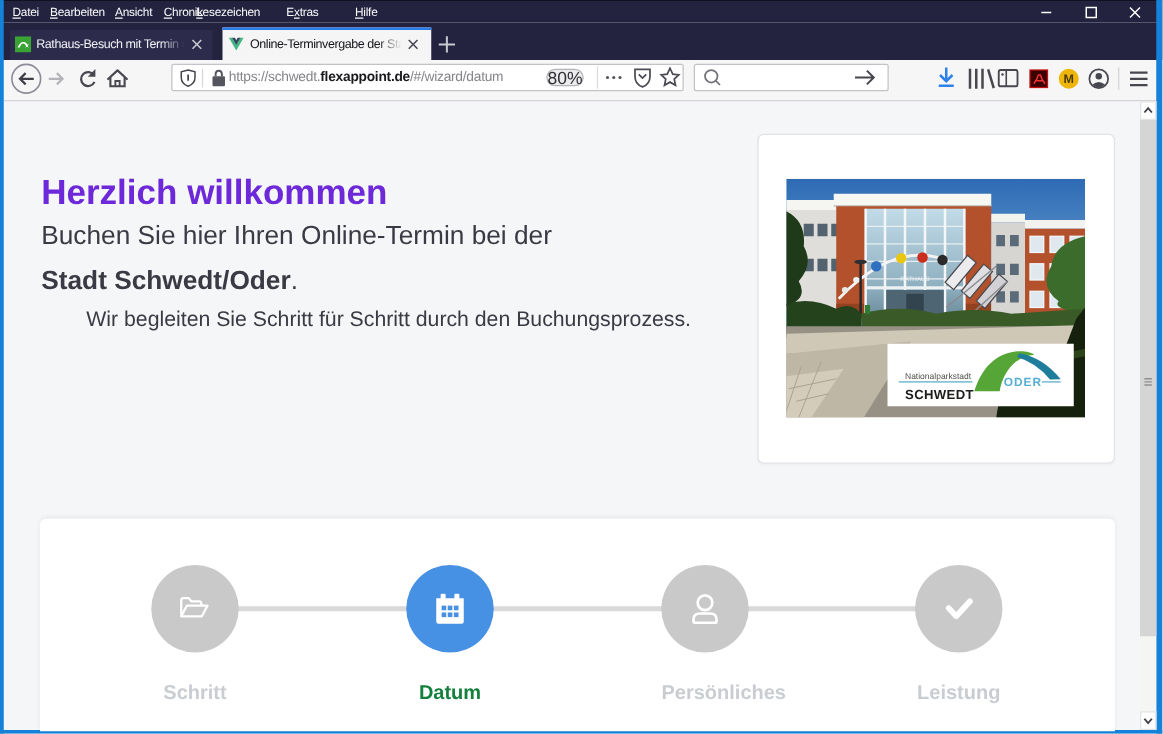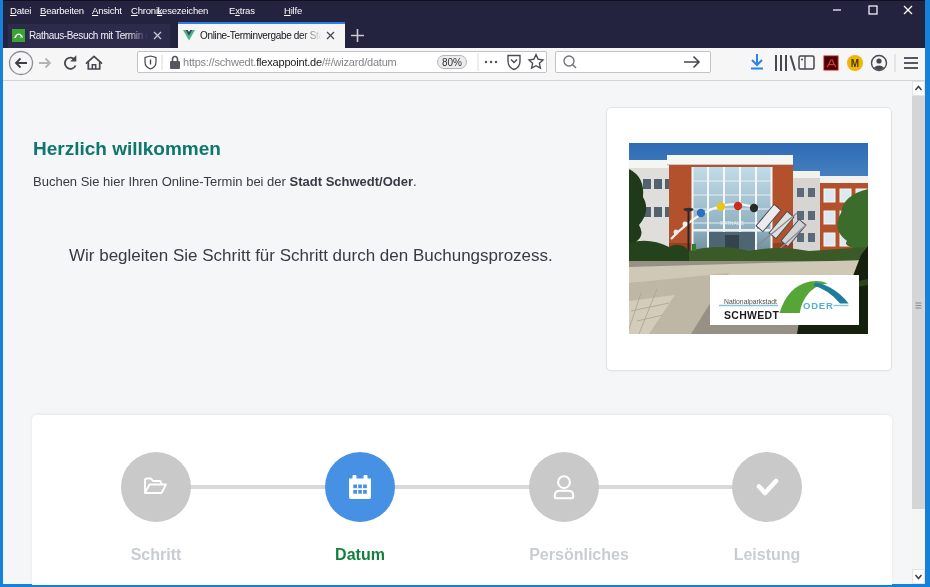--- a/index.html
+++ b/index.html
@@ -18,21 +18,21 @@
   .menu { color:#fbfbfe; font-size:9.5px; letter-spacing:-0.2px; top:4.5px; }
   .menu u { text-decoration:underline; }
   
   #tab1 { left:8px; top:24px; width:162px; height:24px; background:#2d2b4c; }
   #tab2 { left:178px; top:22px; width:167px; height:26px; background:#f5f5f6; border-top:2.5px solid #2b7de9; }
   .tabtitle1 { color:#f0f0f4; font-size:10px; letter-spacing:-0.35px; }
   .tabtitle2 { color:#14141a; font-size:10px; letter-spacing:-0.35px; }
   
   #urlbar { left:137px; top:51px; width:410px; height:22px; background:#fff; border:1px solid #c3c3c7; border-radius:2px; }
   #searchbar { left:555px; top:51px; width:156px; height:22px; background:#fff; border:1px solid #c3c3c7; border-radius:2px; }
-  .p1 { left:33px; top:171px; width:420px; font-size:13px; line-height:22px; color:#3a3a44; }
+  .p1 { left:33px; top:171px; width:420px; font-size:21px; line-height:36px; color:#3a3a44; }
   .p2 { left:33px; top:246px; width:540px; font-size:17px; color:#3a3a44;margin-left:36px; }
   #photocard { left:605.5px; top:106.5px; width:286px; height:264px; background:#fff; border:1px solid #e2e3e6; border-radius:5px; box-shadow:0 1px 2px rgba(0,0,0,0.03); }
   #photo { left:629px; top:143px; width:239px; height:191px; }
   #stepcard { left:32px; top:415px; width:860px; height:170px; background:#fff; border-radius:5px 5px 0 0; box-shadow:0 -1px 4px rgba(0,0,0,0.06); }
   .stepline { top:485px; height:4px; background:#d9d9d9; }
   .circle { top:452px; width:70px; height:70px; border-radius:50%; }
   .circle.gray { background:#c9c9c9; }
   .circle.blue { background:#4791e4; }
   .steplabel { top:546px; width:160px; text-align:center; font-size:16px; font-weight:bold; }
   .lgray { color:#c9cdd2; }
@@ -104,22 +104,22 @@
 </svg>
 
 <div class="abs" id="urlbar"></div>
 <svg class="abs" style="left:144px; top:55px;" width="40" height="15">
   <path d="M6.5 1 L12 2.5 L12 7 Q12 12 6.5 14 Q1 12 1 7 L1 2.5 Z" fill="none" stroke="#45454d" stroke-width="1.2"></path>
   <line x1="6.5" y1="4.5" x2="6.5" y2="9.5" stroke="#45454d" stroke-width="1.4"></line>
   <line x1="18" y1="-1" x2="18" y2="17" stroke="#d8d8dc" stroke-width="1"></line>
   <rect x="26" y="6" width="10" height="8" rx="1" fill="#55555d"></rect>
   <path d="M28.5 6 L28.5 4.5 Q28.5 1.5 31 1.5 Q33.5 1.5 33.5 4.5 L33.5 6" fill="none" stroke="#55555d" stroke-width="1.6"></path>
 </svg>
-<div class="abs" style="left:183px; top:56px; font-size:11px; letter-spacing:-0.2px; color:#84848a;">https://schwedt.<span style="color:#1a1a1e; font-weight:normal;">flexappoint.de</span>/#/wizard/datum</div>
-<div class="abs" style="left:437px; top:55px; width:30px; height:14px; border:1px solid #b4b4b8; border-radius:7px; background:#ececee; font-size:10px; color:#2e2e33; text-align:center; line-height:13px;">80%</div>
+<div class="abs" style="left:183px; top:56px; font-size:11px; letter-spacing:-0.2px; color:#84848a;">https://schwedt.<span style="color:#1a1a1e; font-weight:bold;">flexappoint.de</span>/#/wizard/datum</div>
+<div class="abs" style="left:437px; top:55px; width:30px; height:14px; border:1px solid #b4b4b8; border-radius:7px; background:#ececee; font-size:14px; color:#2e2e33; text-align:right; line-height:13px;">80%</div>
 <svg class="abs" style="left:472px; top:51px;" width="75" height="22">
   <line x1="6" y1="2" x2="6" y2="20" stroke="#dcdcde" stroke-width="1"></line>
   <circle cx="14" cy="11" r="1.25" fill="#55555c"></circle>
     <circle cx="19" cy="11" r="1.25" fill="#55555c"></circle>
     <circle cx="24" cy="11" r="1.25" fill="#55555c"></circle>
   <path d="M36 4.5 L48 4.5 L48 10 Q48 16.5 42 18.5 Q36 16.5 36 10 Z" fill="none" stroke="#4c4c54" stroke-width="1.4"></path>
   <path d="M39 8.5 L42 11.5 L45 8.5" fill="none" stroke="#4c4c54" stroke-width="1.4"></path>
   <path d="M64 3.6 L66.2 8.3 L71 8.9 L67.4 12.3 L68.4 17.2 L64 14.7 L59.6 17.2 L60.6 12.3 L57 8.9 L61.8 8.3 Z" fill="none" stroke="#4c4c54" stroke-width="1.4"></path>
 </svg>
 
@@ -158,21 +158,21 @@
 
   <line x1="150" y1="2" x2="150" y2="20" stroke="#d4d4d8" stroke-width="1"></line>
 
   <g stroke="#47474f" stroke-width="1.8">
     <line x1="159" y1="6" x2="173" y2="6"></line>
     <line x1="159" y1="11" x2="173" y2="11"></line>
     <line x1="159" y1="16" x2="173" y2="16"></line>
   </g>
 </svg>
 
-<div class="abs" style="left:33px; top:138px; font-size:19px; font-weight:bold; color:#0f766e;">Herzlich willkommen</div>
+<div class="abs" style="left:33px; top:138px; font-size:28px; font-weight:bold; color:#6d28d9;">Herzlich willkommen</div>
 <div class="abs p1">Buchen Sie hier Ihren Online-Termin bei der <b>Stadt Schwedt/Oder</b>.</div>
 <div class="abs p2">Wir begleiten Sie Schritt für Schritt durch den Buchungsprozess.</div>
 
 <div class="abs" id="photocard"></div>
 <svg class="abs" id="photo" viewBox="0 0 239 191" width="239" height="191">
   <defs>
     <linearGradient id="sky" x1="0" y1="0" x2="0" y2="1">
       <stop offset="0" stop-color="#2d6bb4"></stop>
       <stop offset="1" stop-color="#85b5dc"></stop>
     </linearGradient>

